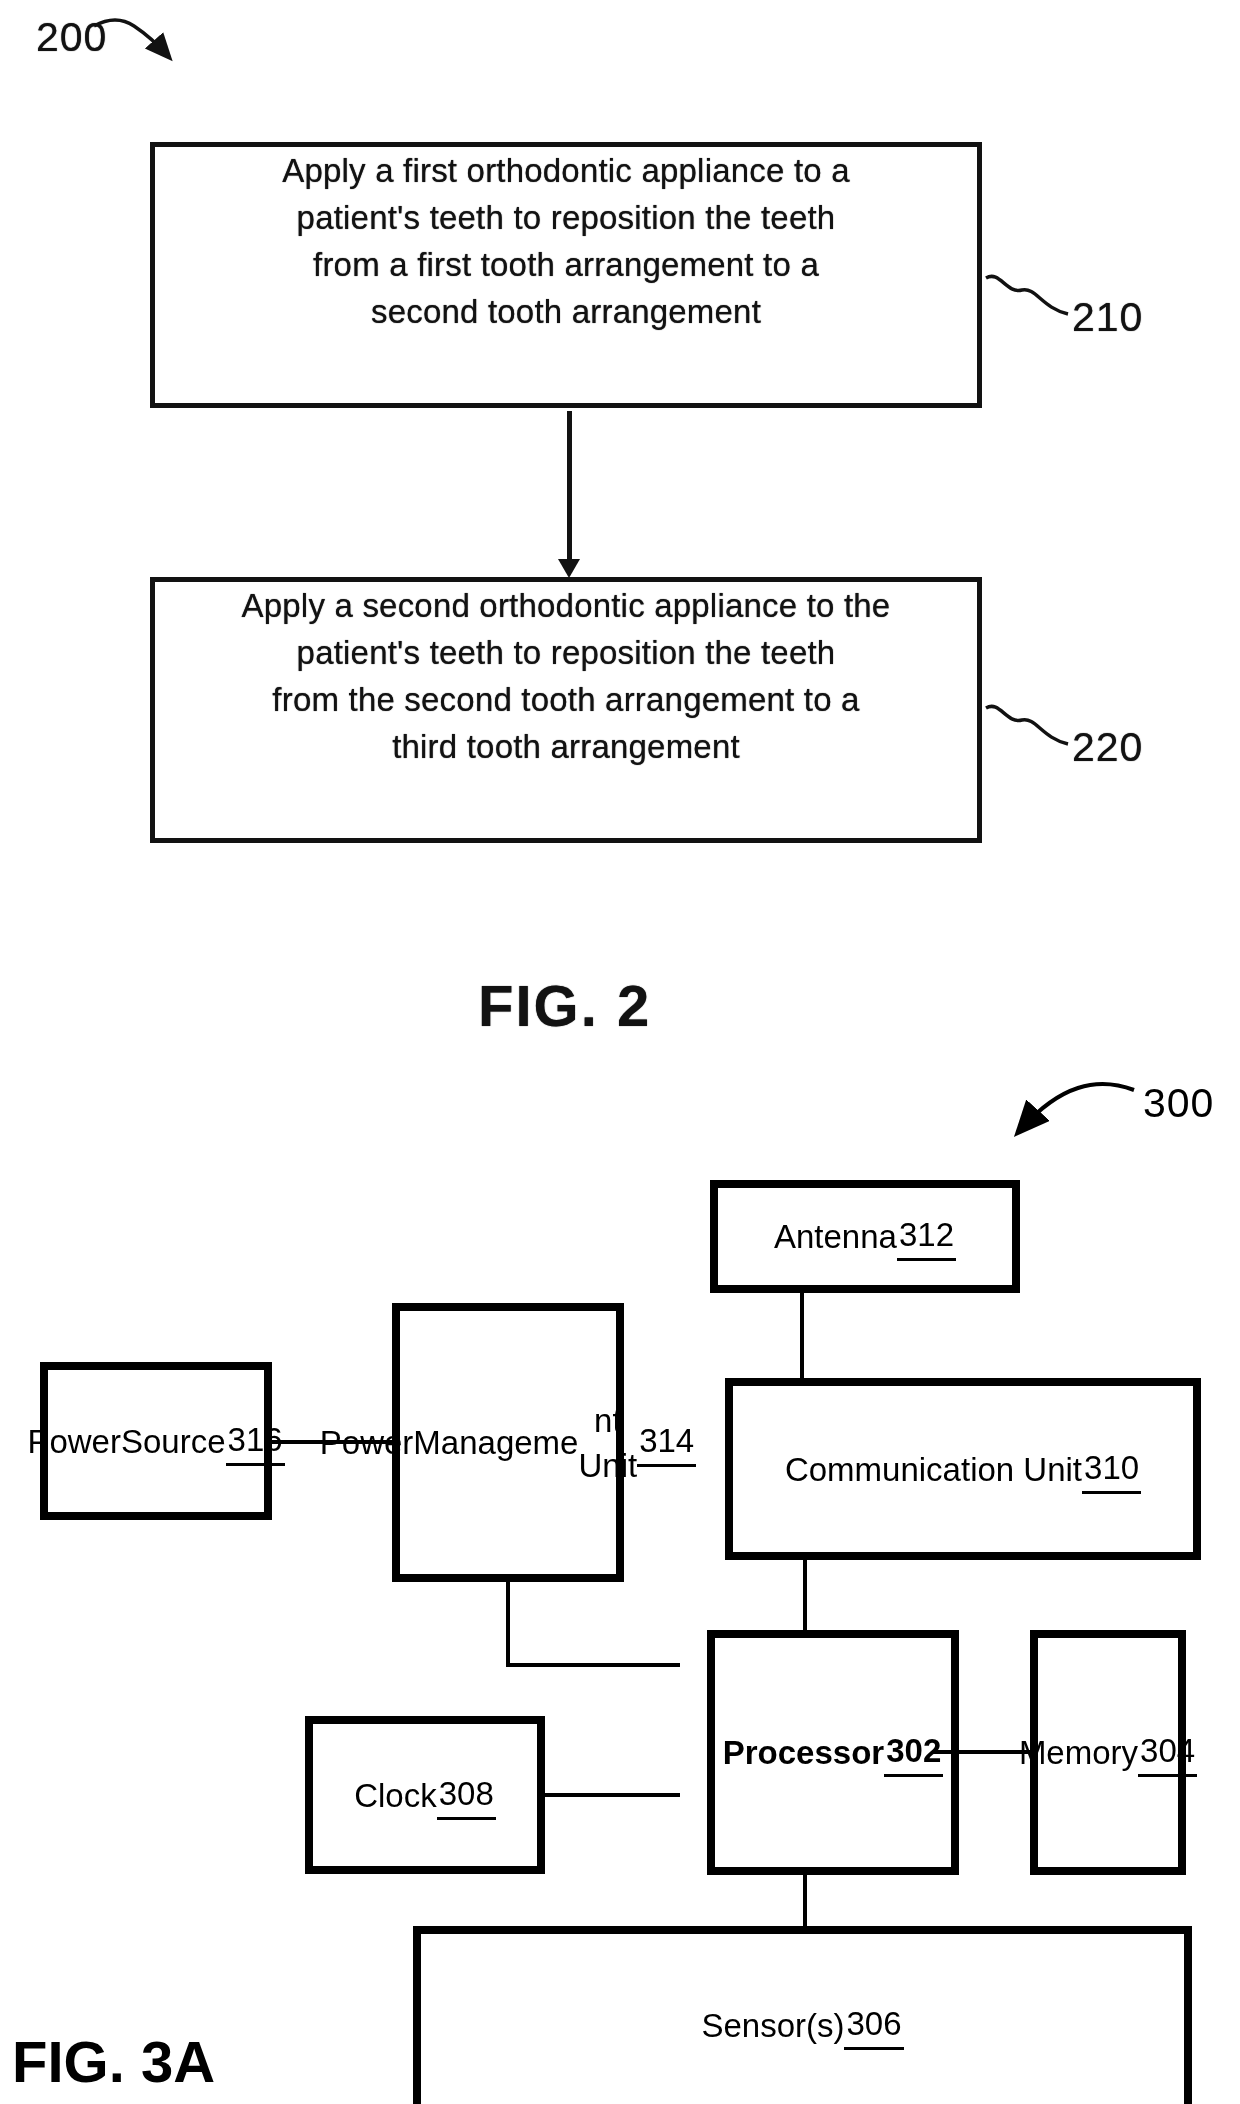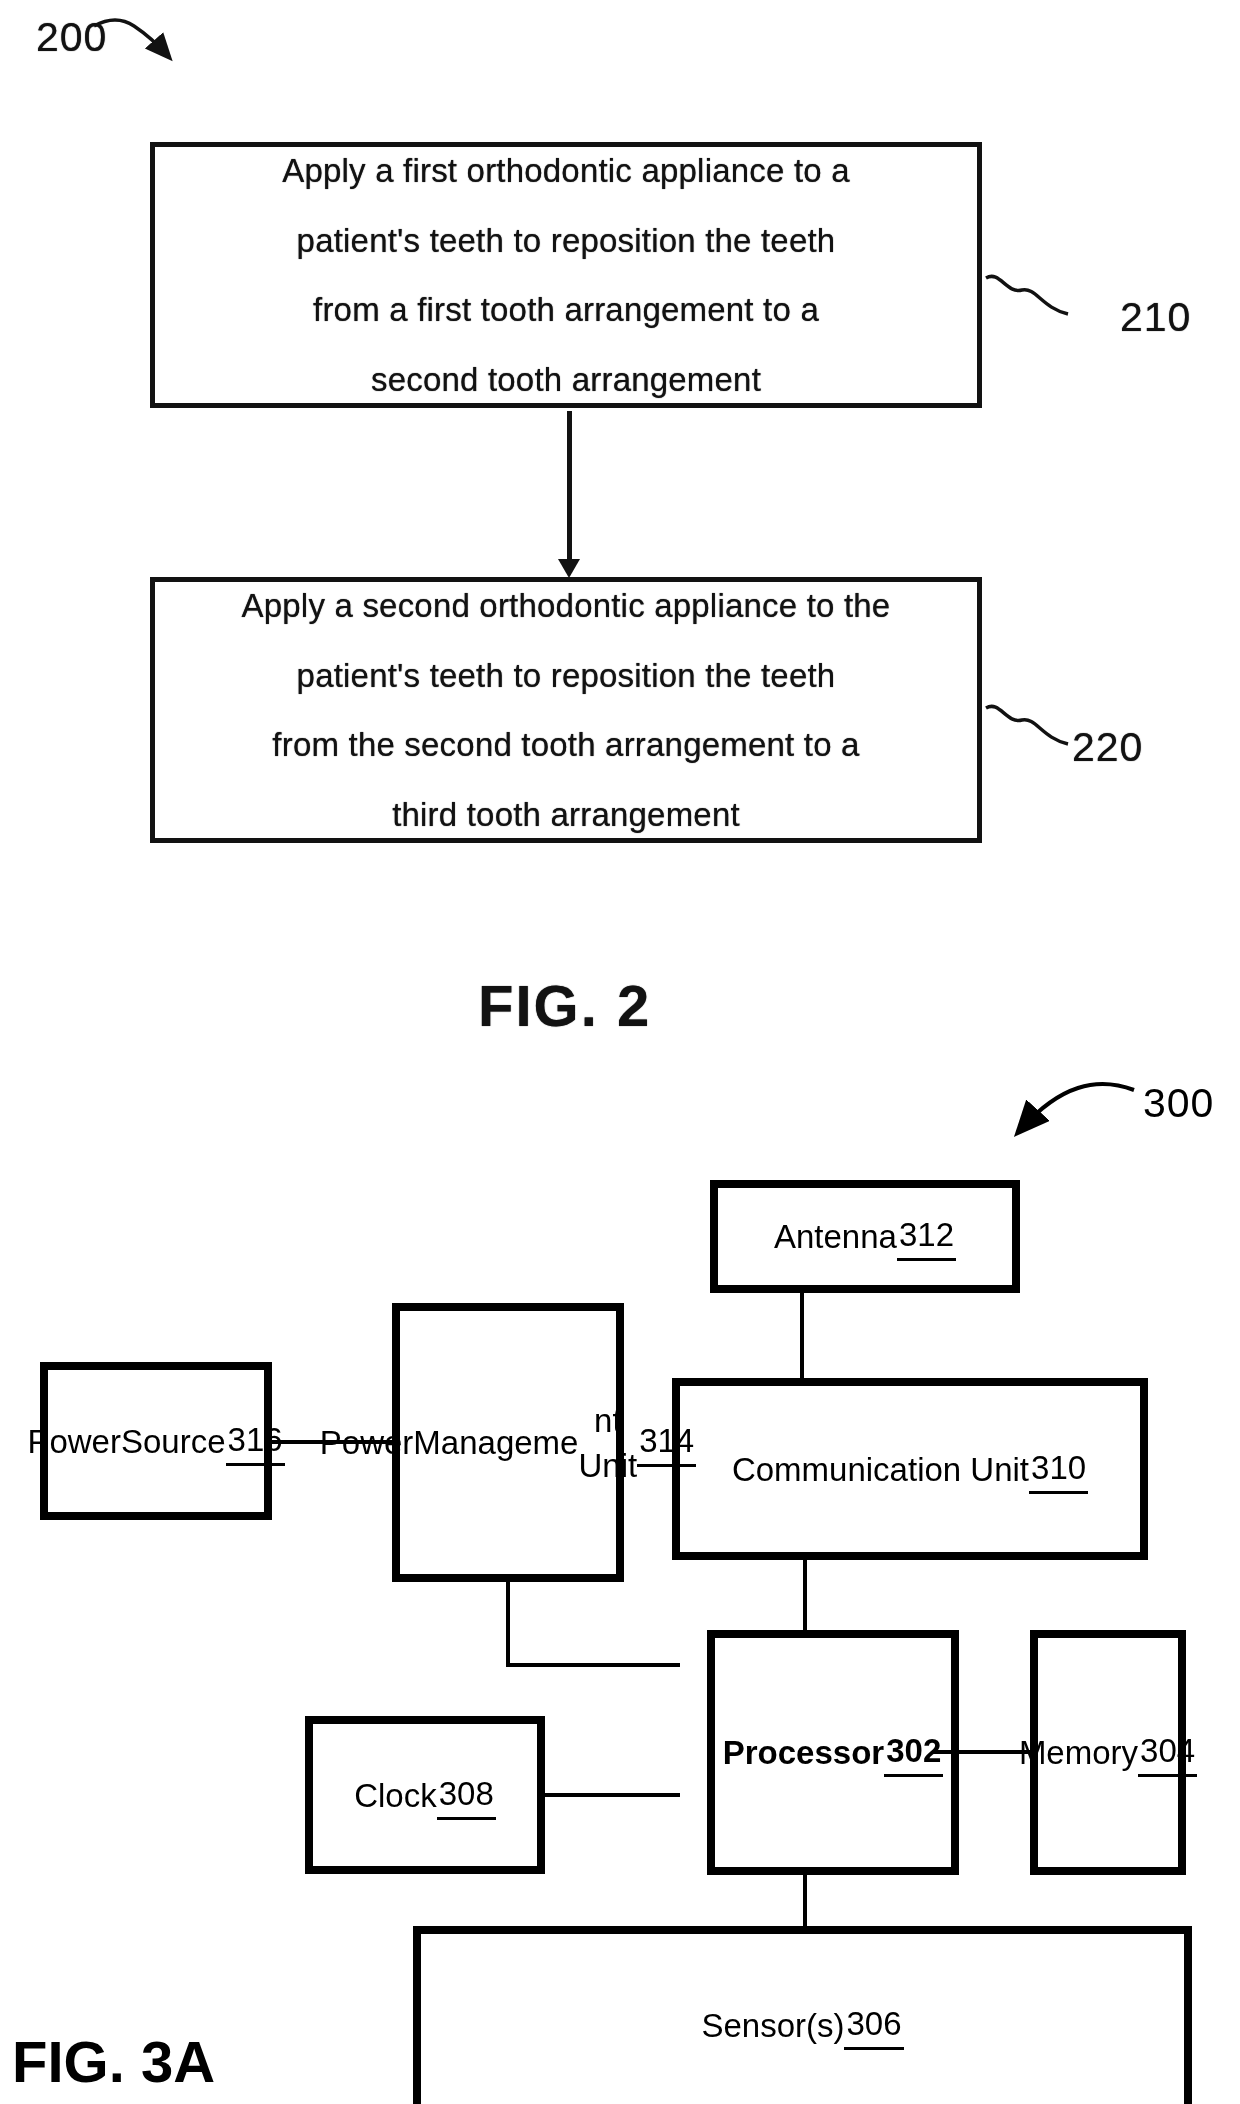--- a/index.html
+++ b/index.html
@@ -13,21 +13,21 @@
   .abs { position: absolute; }
 
   
   .fig2 { color: #121212; }
   .flow-box {
     position: absolute;
     left: 150px; width: 832px; height: 266px;
     border: 5px solid #121212;
     box-sizing: border-box;
     display: flex; flex-direction: column;
-    align-items: center; justify-content: space-between;
+    align-items: center; justify-content: flex-start;
     text-align: center;
     font-size: 33px; line-height: 47px;
     text-shadow: 0 0 1px #333;
     letter-spacing: 0.2px;
   }
   .flow-box.b1 { top: 142px; }
   .flow-box.b2 { top: 577px; }
   .refnum {
     position: absolute;
     font-size: 41px;
@@ -57,21 +57,21 @@
     position: absolute;
     border: 8px solid #000;
     box-sizing: border-box;
     display: flex; flex-direction: row;
     align-items: center; justify-content: center;
     text-align: center;
     font-size: 33px; line-height: 45px;
   }
   .blk .num { border-bottom: 3px solid #000; padding: 0 2px 1px 2px; }
   .blk-antenna   { left: 710px;  top: 1180px; width: 310px; height: 113px; }
-  .blk-comm      { left: 672px;  top: 1378px; width: 476px; height: 182px; }
+  .blk-comm      { left: 725px;  top: 1378px; width: 476px; height: 182px; }
   .blk-psource   { left: 40px;   top: 1362px; width: 232px; height: 158px; }
   .blk-pmu       { left: 392px;  top: 1303px; width: 232px; height: 279px; }
   .blk-clock     { left: 305px;  top: 1716px; width: 240px; height: 158px; justify-content: center; }
   .blk-processor { left: 707px;  top: 1630px; width: 252px; height: 245px; font-weight: bold; }
   .blk-memory    { left: 1030px; top: 1630px; width: 156px; height: 245px; }
   .blk-sensors   { left: 404px;  top: 1926px; width: 779px; height: 199px; margin-left: 9px; }
   .conn { position: absolute; background: #000; }
   .caption.fig3cap { left: 12px; top: 2028px; letter-spacing: 0; }
 
   svg { position: absolute; overflow: visible; }
@@ -96,21 +96,21 @@
   <div class="flow-box b1">
     <div>Apply a first orthodontic appliance to a</div>
     <div>patient's teeth to reposition the teeth</div>
     <div>from a first tooth arrangement to a</div>
     <div>second tooth arrangement</div>
   </div>
 
   <svg width="88" height="50" style="left:984px; top:268px;">
     <path class="stroke" d="M2,10 c14,-8 20,16 36,12 c14,-3 20,18 46,24"></path>
   </svg>
-  <div class="refnum abs" style="left:1120px; top:286px;">210</div>
+  <div class="refnum abs" style="left:1072px; top:286px;">210</div>
 
   <div class="down-line"></div>
   <div class="down-head"></div>
 
   <div class="flow-box b2">
     <div>Apply a second orthodontic appliance to the</div>
     <div>patient's teeth to reposition the teeth</div>
     <div>from the second tooth arrangement to a</div>
     <div>third tooth arrangement</div>
   </div>

